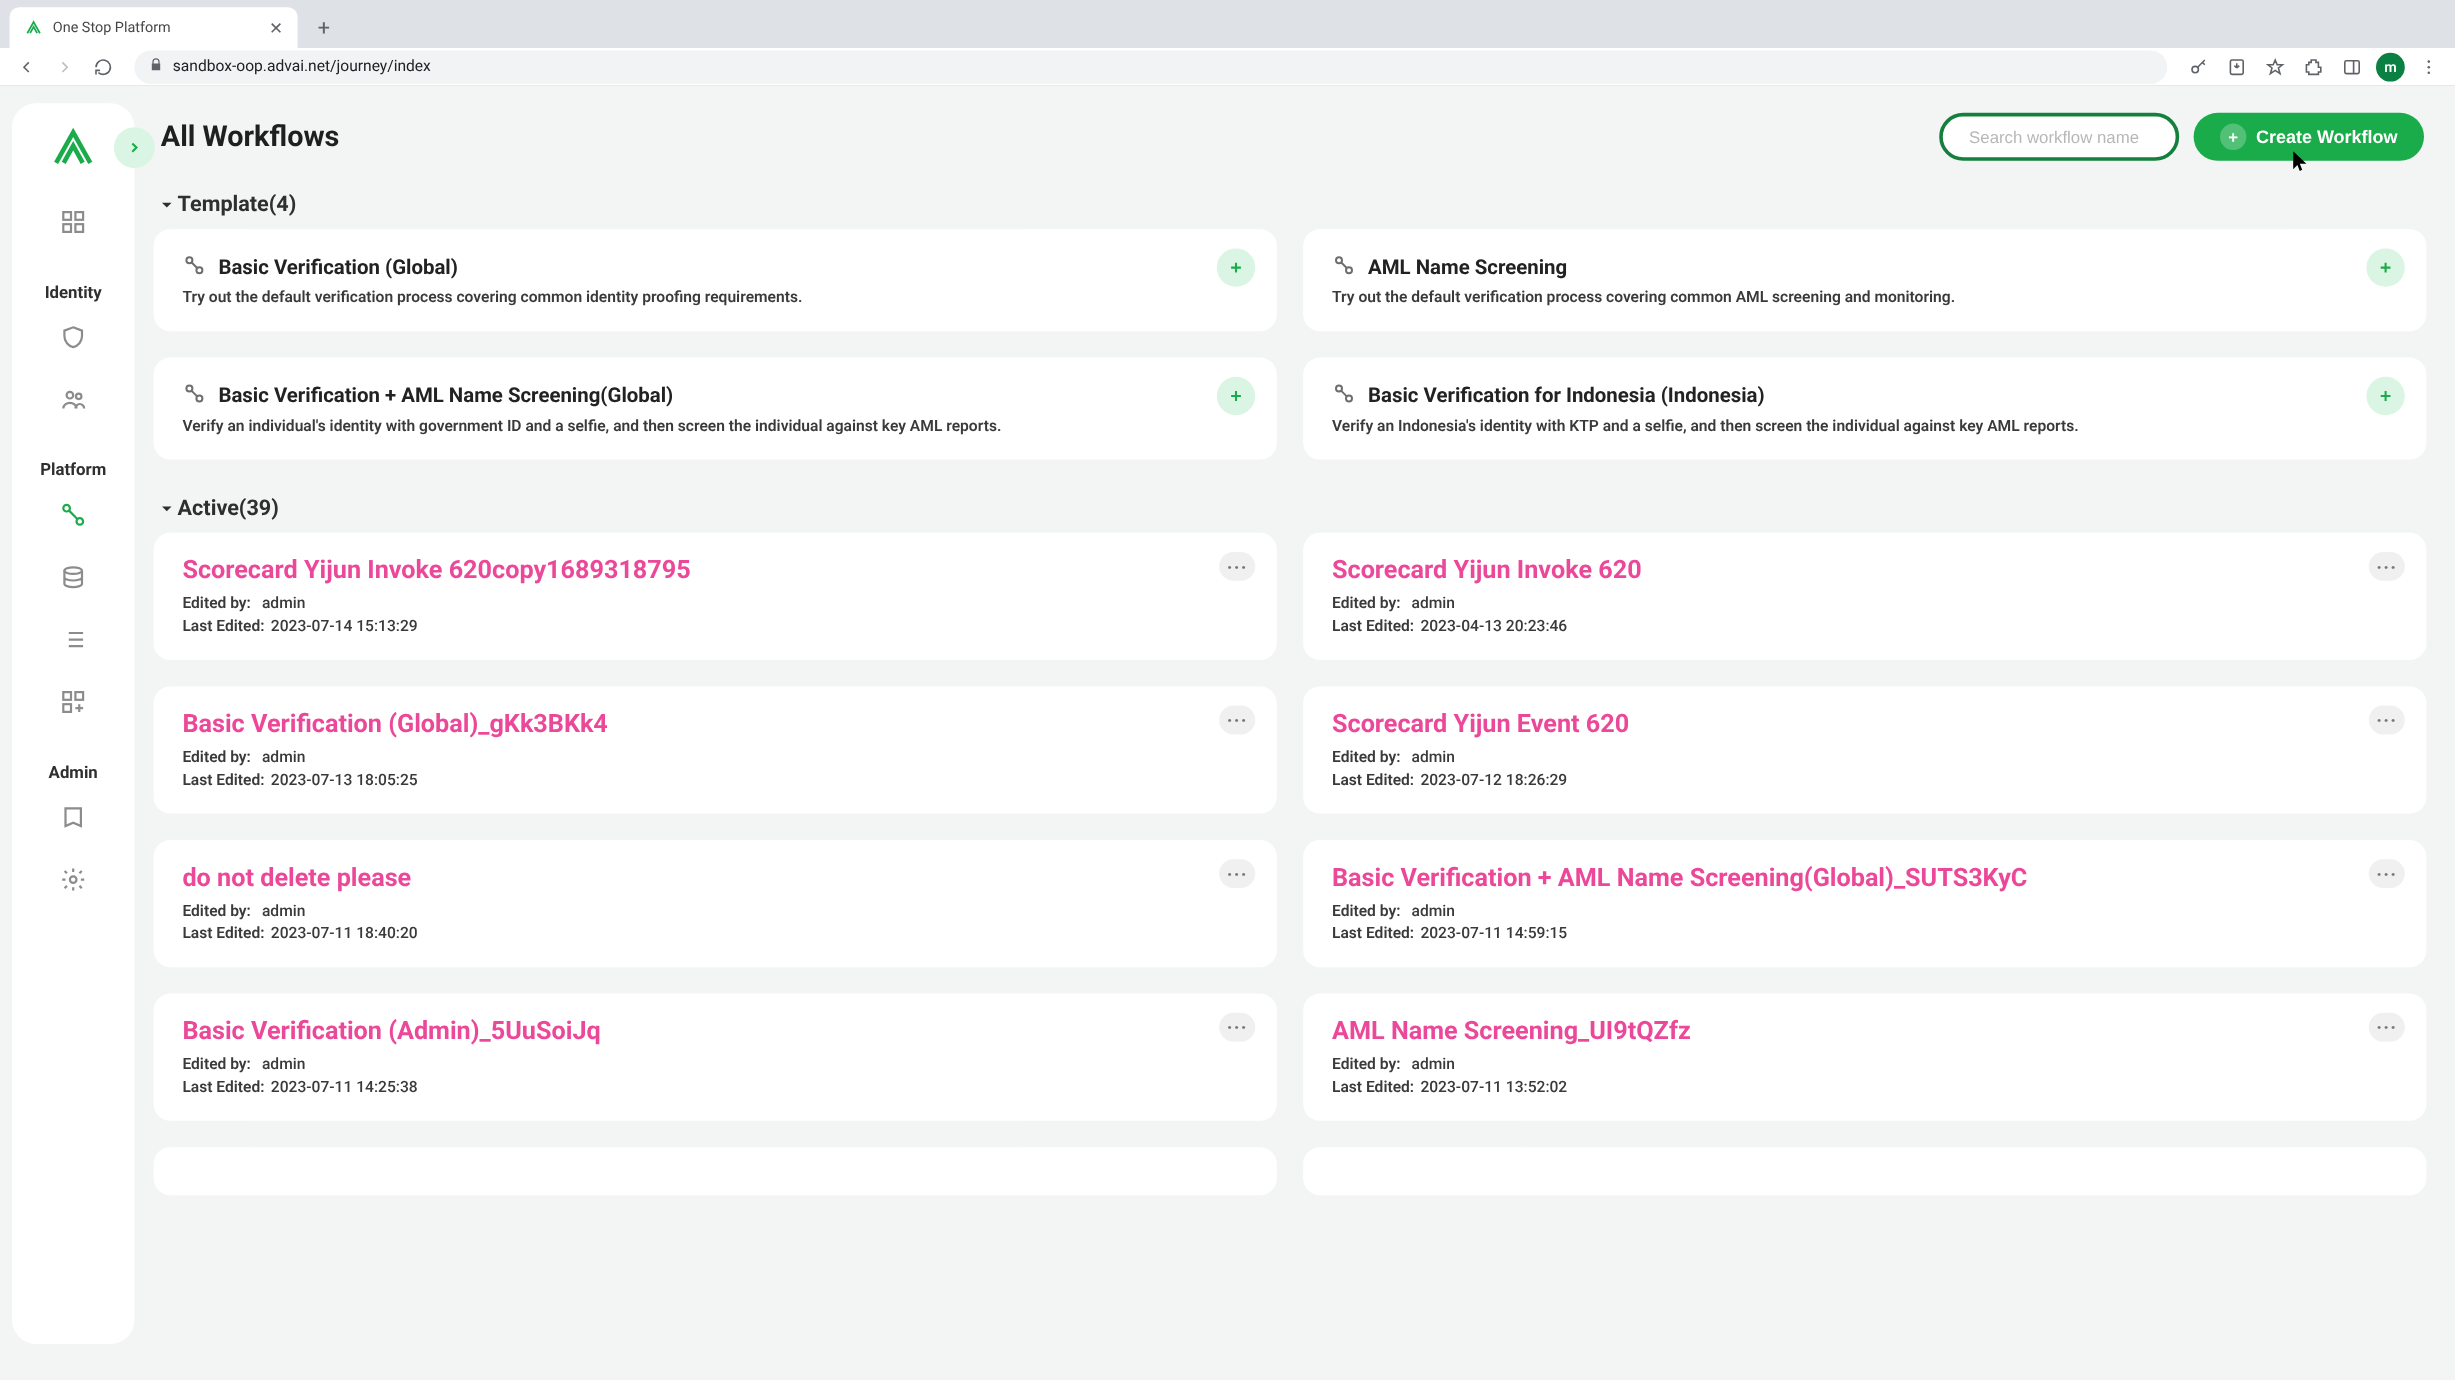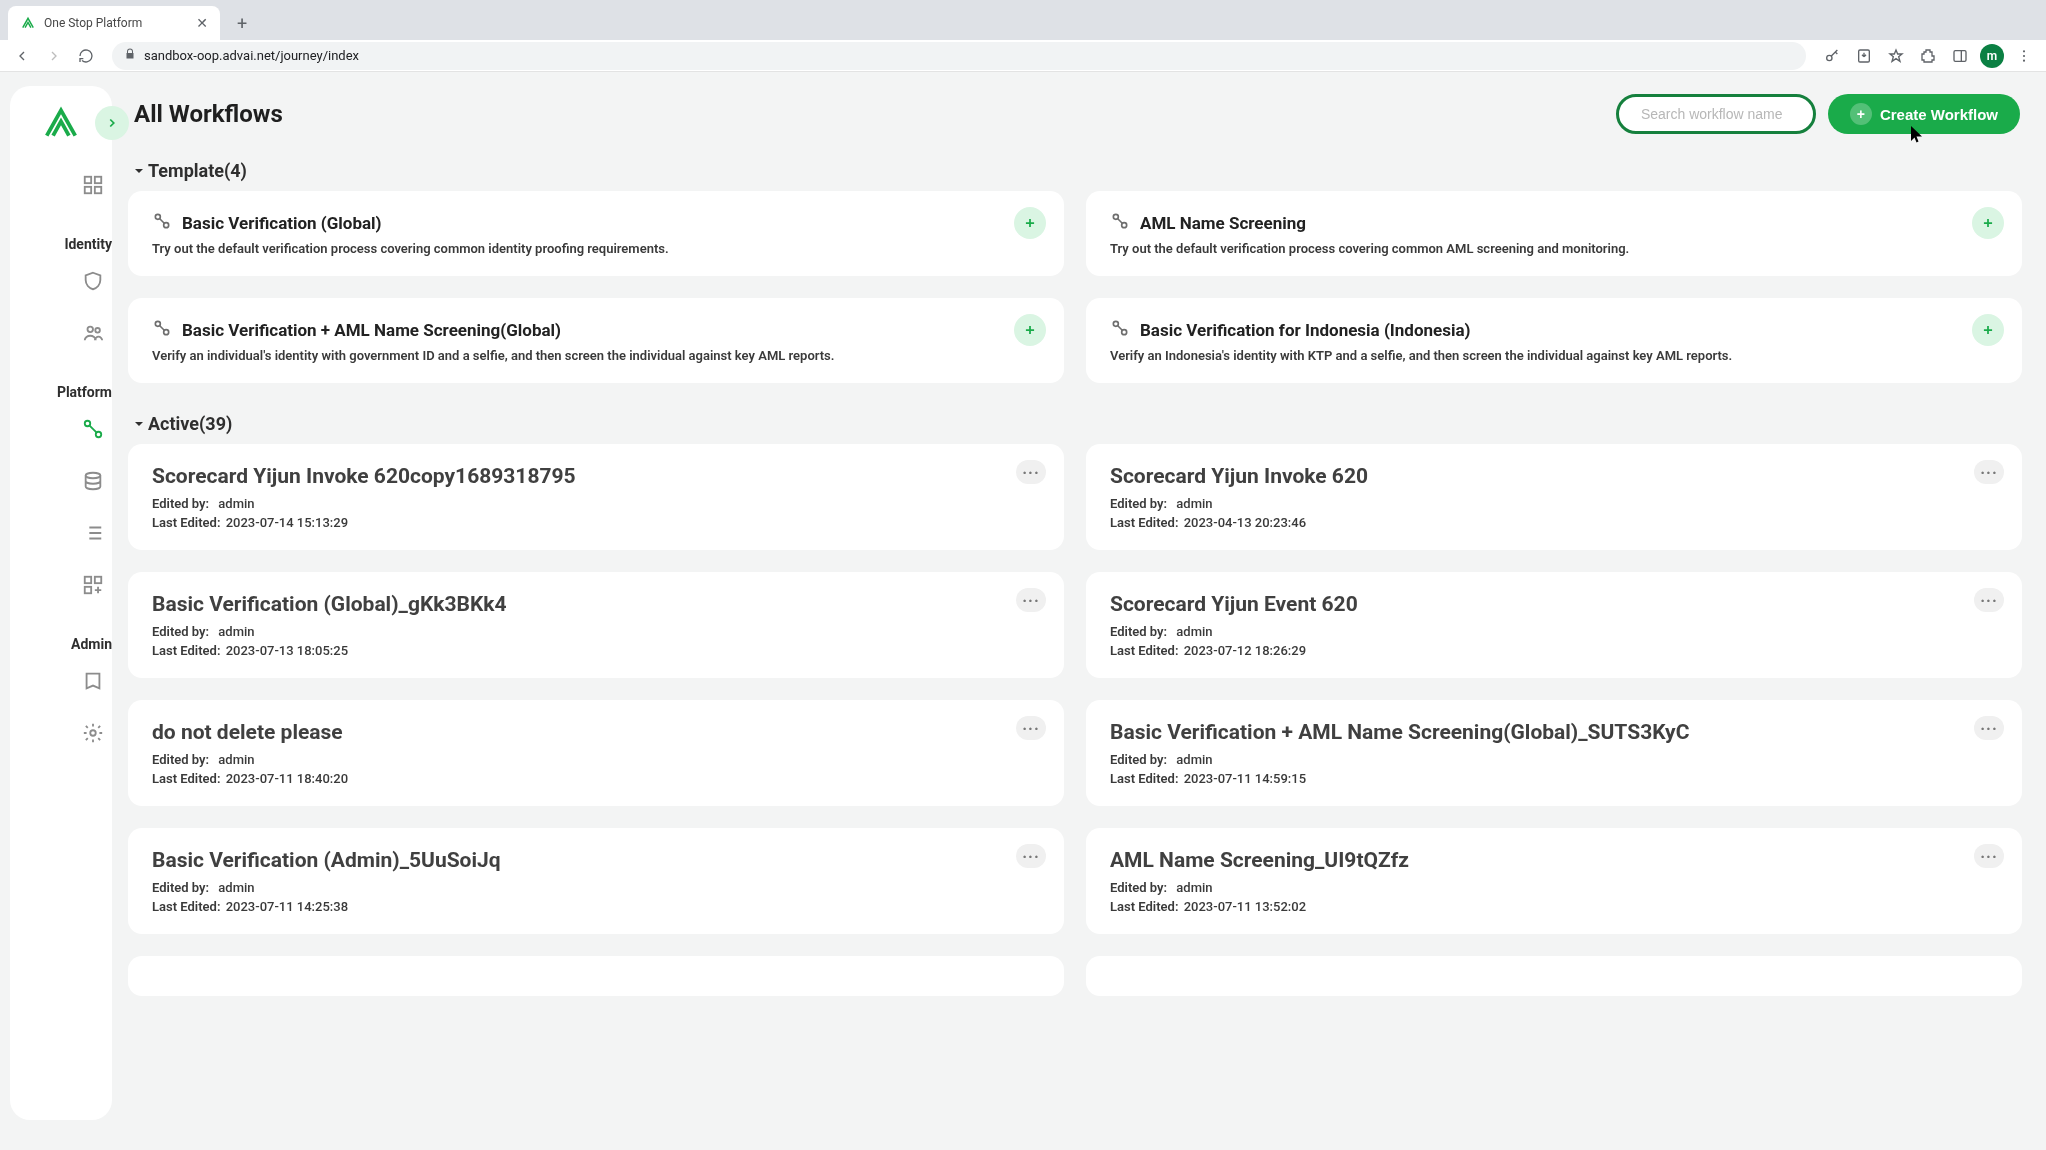--- a/index.html
+++ b/index.html
@@ -18,21 +18,21 @@
   
   .tab-strip {
     height: 40px;
     background: #dee1e6;
     display: flex;
     align-items: flex-end;
   }
   .tab {
     background: #fff;
     height: 34px;
-    width: 212px;
+    width: 240px;
     border-radius: 8px 8px 0 0;
     margin-left: 8px;
     display: flex;
     align-items: center;
     padding: 0 12px;
     font-size: 12px;
     color: #474747;
   }
   .tab .favicon {
     width: 16px; height: 16px; margin-right: 8px;
@@ -70,21 +70,21 @@
   .app {
     flex:1; position:relative; background:#f3f4f4; display:flex;
     padding-top: 14px;
   }
   .sidebar {
     width: 102px;
     margin-left: 10px;
     margin-right: 12px;
     background:#fff;
     border-radius:20px;
-    display:flex; flex-direction:column; align-items:flex-end;
+    display:flex; flex-direction:column; align-items:center;
     padding-top:18px;
     height: calc(100% - 30px);
   }
   .logo-wrap { position:relative; width:100%; display:flex;justify-content:center;margin-bottom:24px;}
   .logo { width:38px;height:38px; }
   .side-expand {
     position:absolute; right:-17px; top:2px;
     width:34px;height:34px;border-radius:50%;
     background:#daf5e3;display:flex;align-items:center;justify-content:center;
     color:#1aab4a;
@@ -137,21 +137,21 @@
   .card-head { display:flex;align-items:center;gap:10px;margin-bottom:6px; }
   .card-head .tpl-icon { color:#6e6e6e; }
   .tpl-title { font-size:17px; font-weight:700; color:#222; }
   .card-desc { font-size:13px; font-weight:600; color:#3a3a3a; }
   .add-btn {
     position:absolute; top:16px; right:18px;
     width:32px;height:32px;border-radius:50%;
     background:#daf5e3;color:#1aab4a;display:flex;align-items:center;justify-content:center;
   }
 
-  .wf-title { font-size:21px; font-weight:700; color:#404040; margin-bottom:8px; }
+  .wf-title { font-size:21px; font-weight:700; color:#ec4899; margin-bottom:8px; }
   .wf-meta-line { font-size:13px; color:#3a3a3a; font-weight:600; }
   .wf-meta-line .val { font-weight:500; margin-left:6px; }
   .wf-meta-line + .wf-meta-line { margin-top:4px; }
   .more-btn {
     position:absolute; top:16px; right:18px;
     width:30px;height:24px;border-radius:12px;background:#f0f0f0;
     display:flex;align-items:center;justify-content:center;color:#777;letter-spacing:1px;
     font-weight:700;
   }
 

